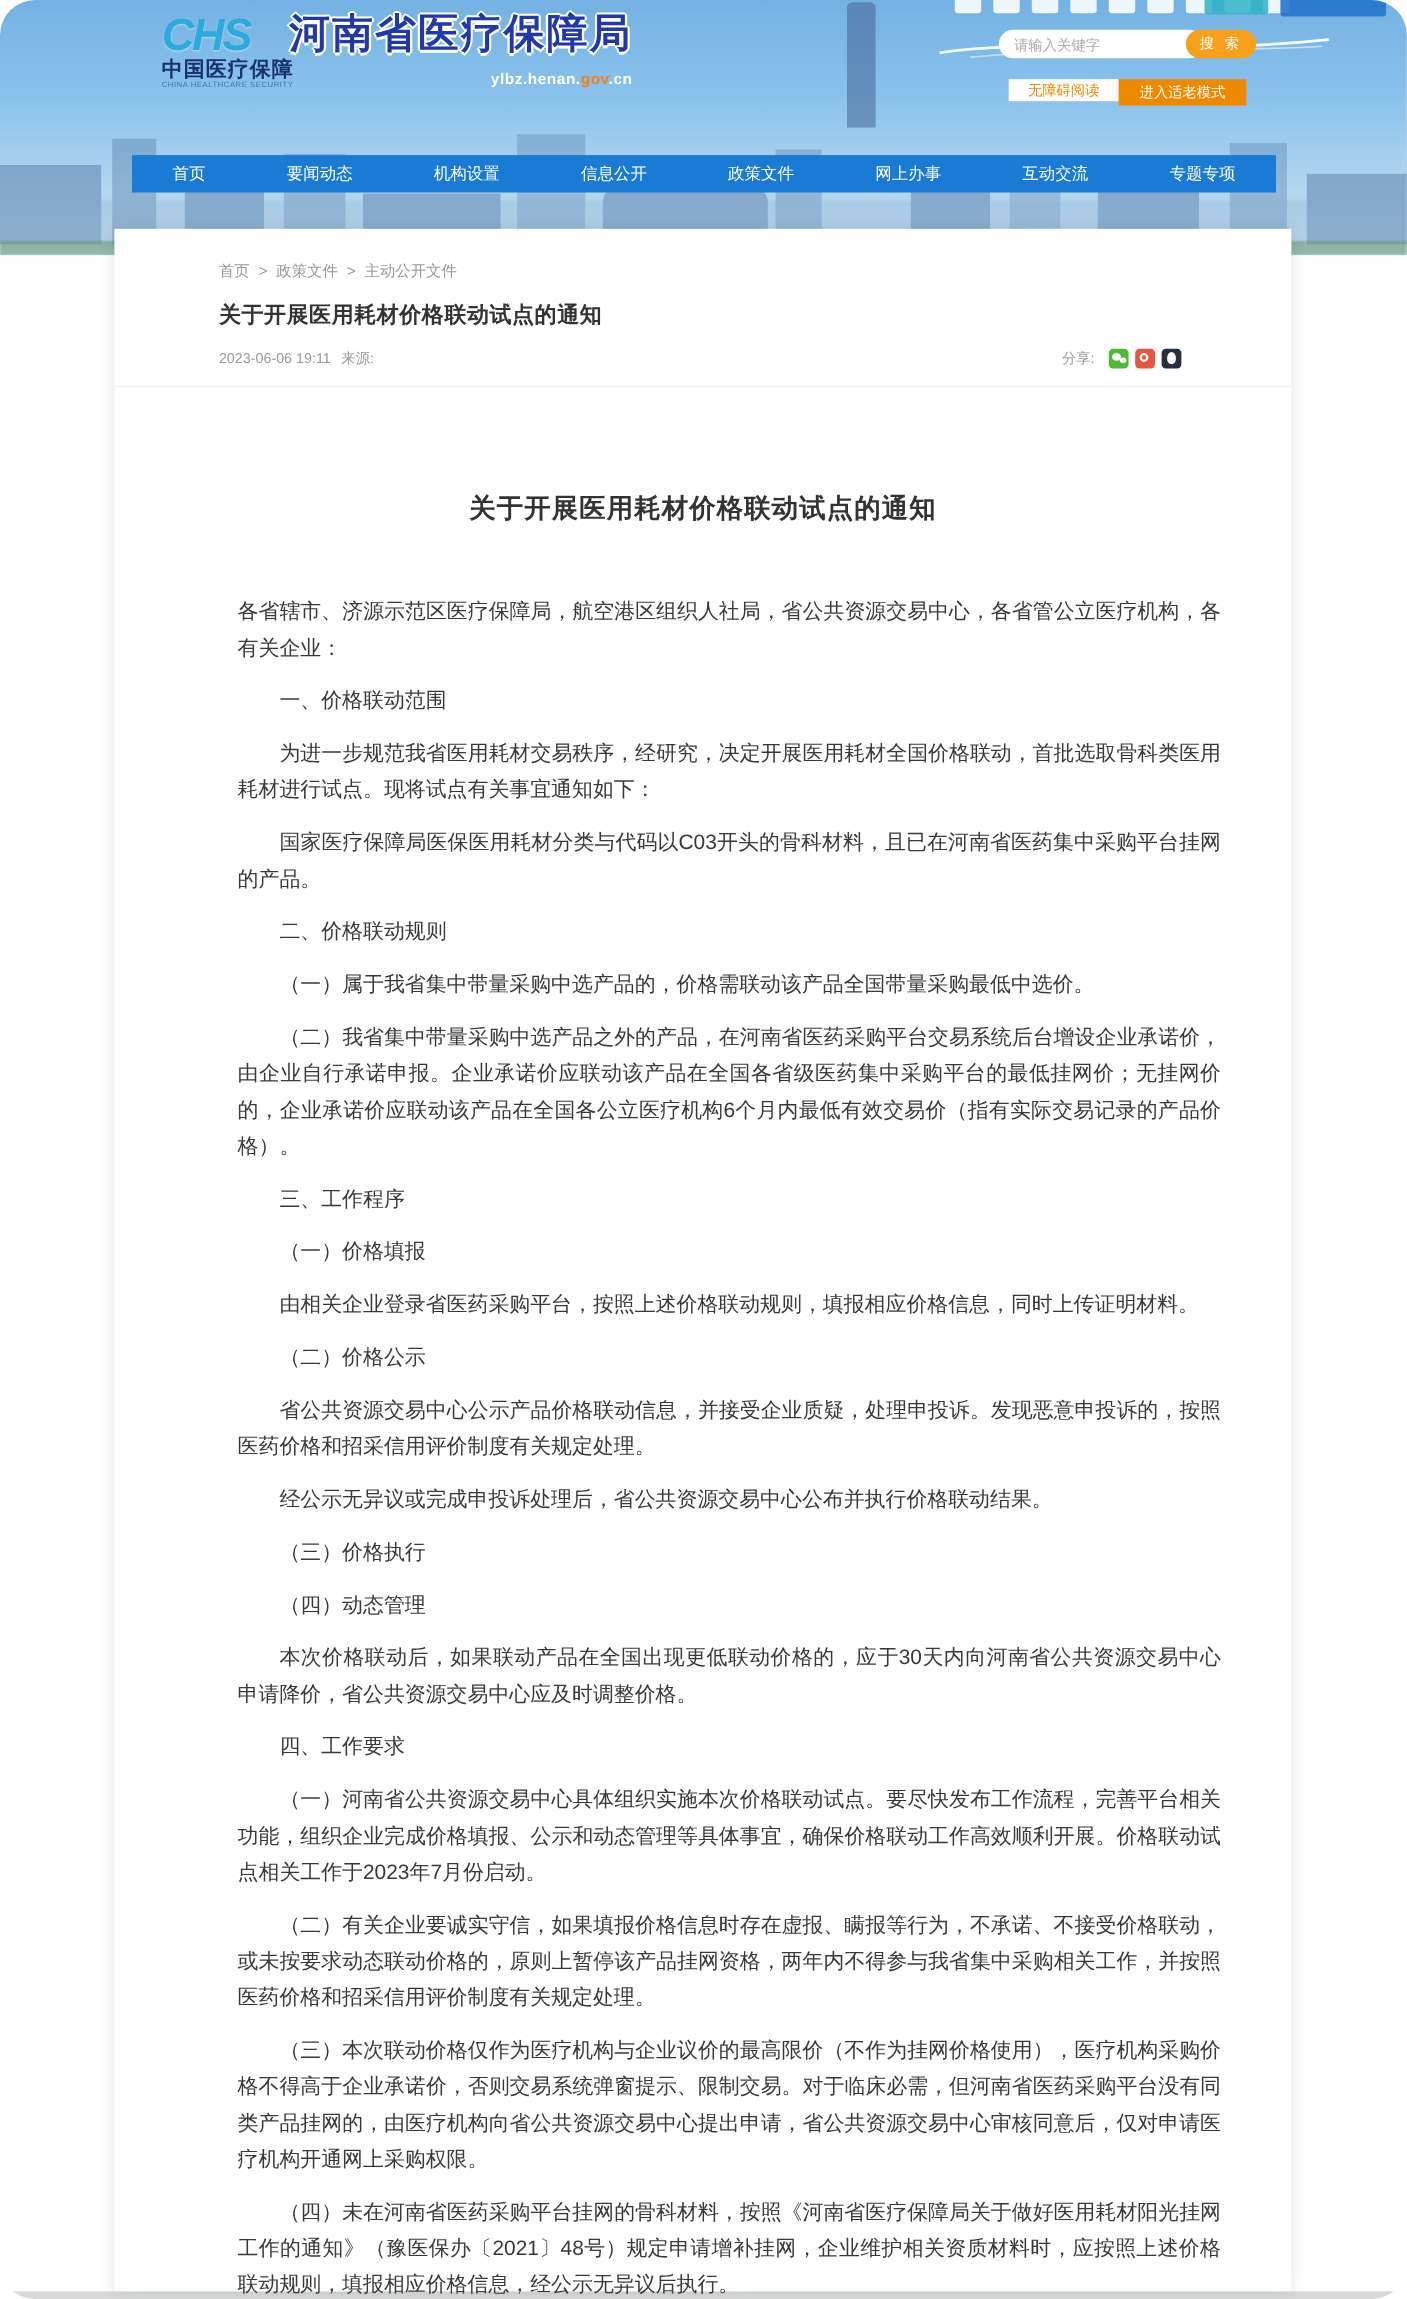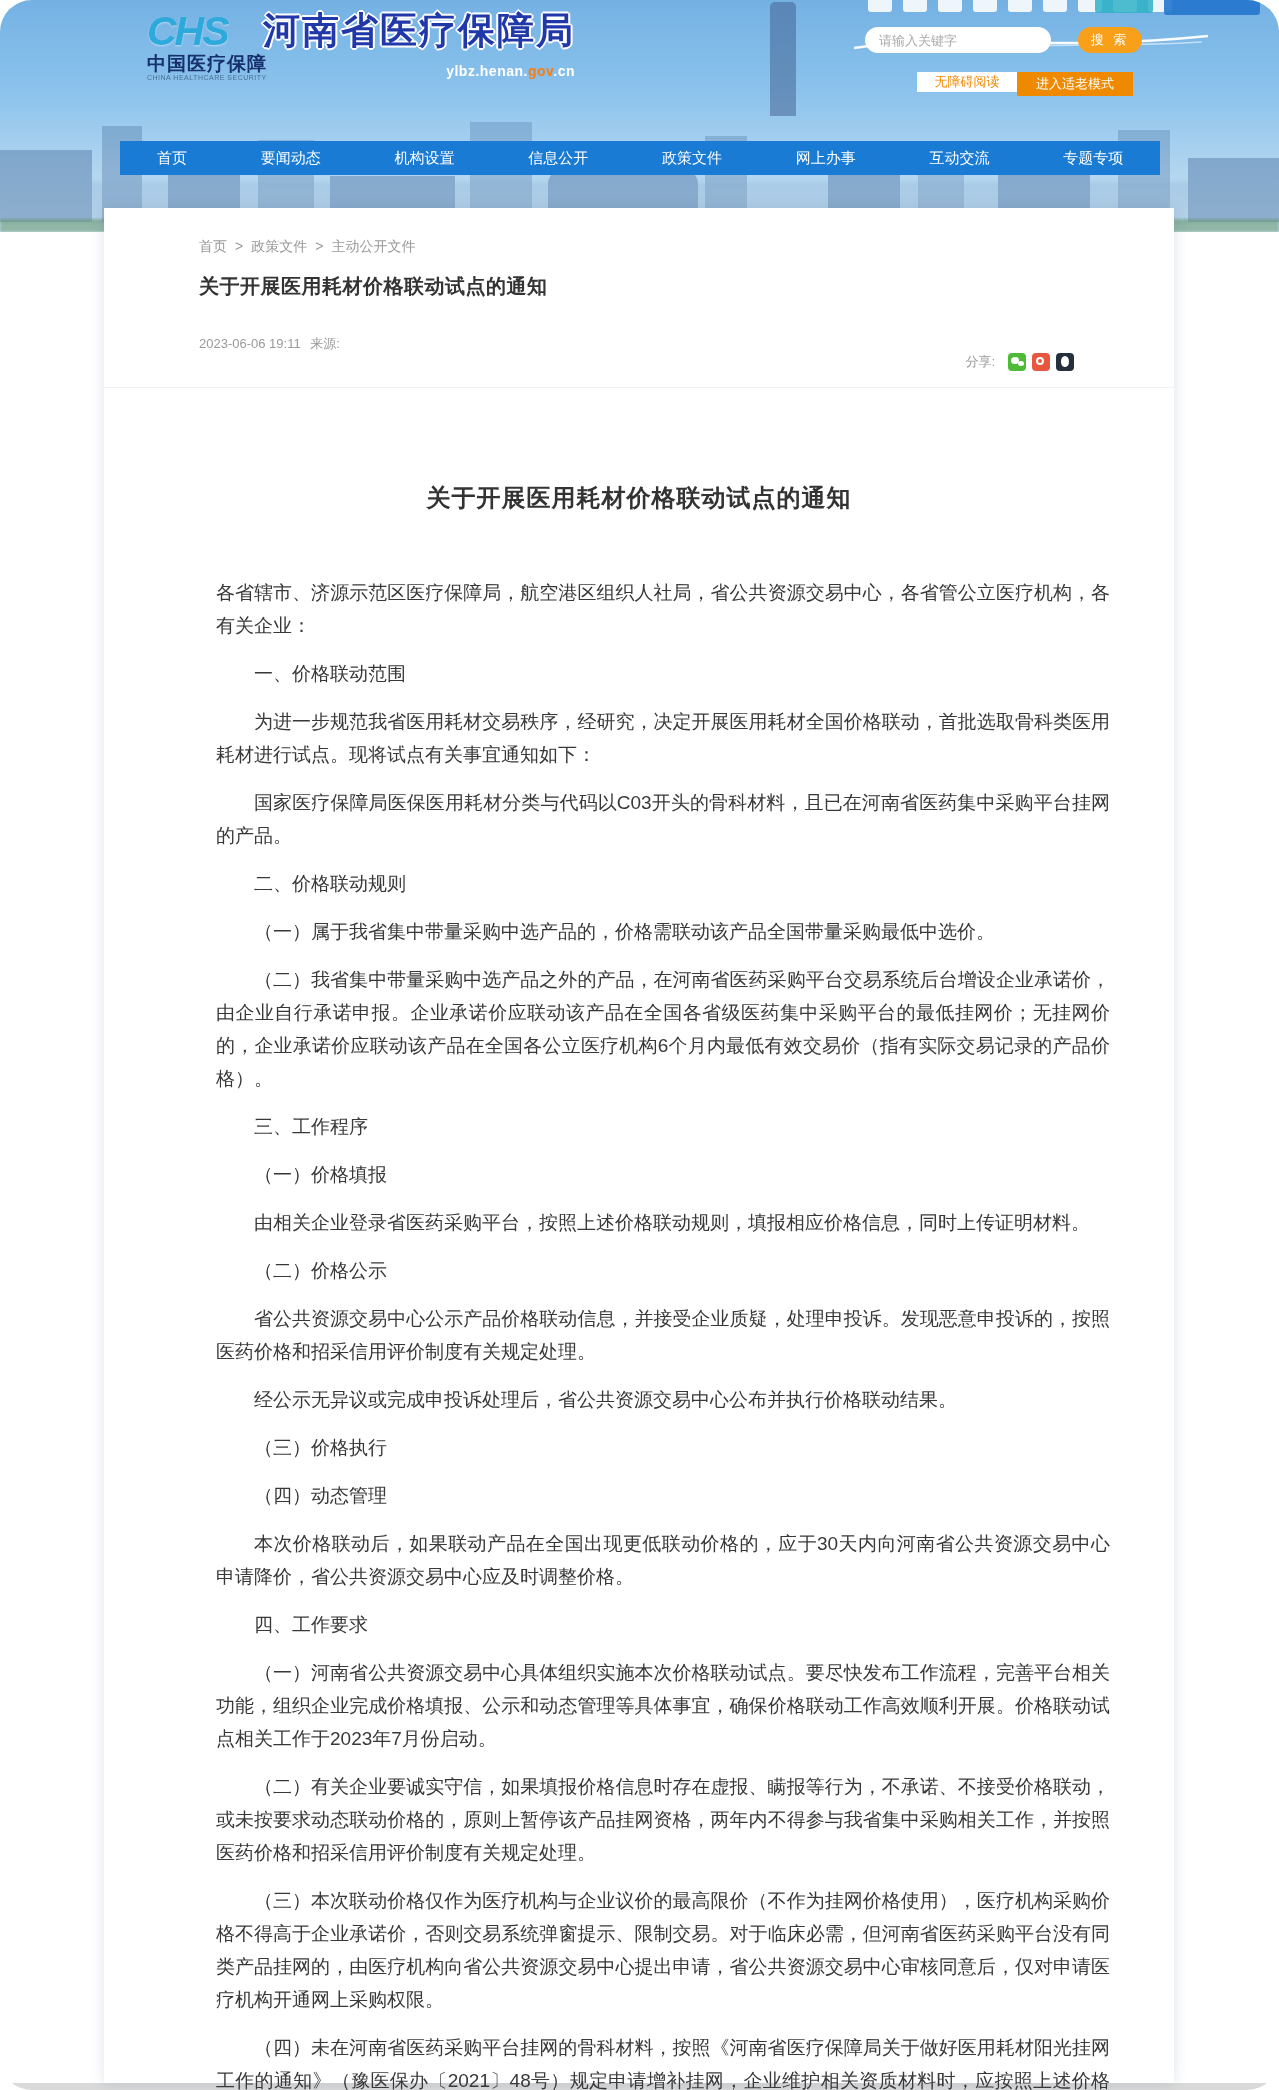--- a/index.html
+++ b/index.html
@@ -38,21 +38,21 @@
          text-shadow:0 1px 2px rgba(255,255,255,.5); }
   .cn-name { font-size:19px; font-weight:bold; color:#17306e; letter-spacing:1px; line-height:20px; }
   .en-name { font-size:7px; color:#4c6f93; letter-spacing:.5px; line-height:8px; }
 
   .site-ident { position:absolute; left:263px; top:8px; }
   .site-title { font-size:37px; font-weight:bold; color:#2038a8; letter-spacing:2px; line-height:46px; cursor:pointer;
     text-shadow:2px 0 0 #fff,-2px 0 0 #fff,0 2px 0 #fff,0 -2px 0 #fff,1px 1px 0 #fff,-1px -1px 0 #fff,1px -1px 0 #fff,-1px 1px 0 #fff; }
   .site-url { margin-top:9px; font-size:14px; font-weight:bold; color:#fff; letter-spacing:.5px;text-align:right; }
   .site-url .gov { color:#f57f17; }
 
-  .search-input { position:absolute; left:865px; top:27px; width:186px; height:26px; border:none; border-radius:13px;
+  .search-input { position:absolute; left:908px; top:27px; width:186px; height:26px; border:none; border-radius:13px;
     padding:0 14px; font-size:13px; color:#333; outline:none; background:#fff; }
   .search-input::placeholder { color:#aaa; }
   .search-btn { position:absolute; left:1078px; top:27px; width:64px; height:26px; border:none; border-radius:13px;
     background:#f9a01b; color:#fff; font-size:13px; letter-spacing:3px; cursor:pointer; }
 
   .mode-buttons { position:absolute; left:917px; top:72px; display:flex; }
   .btn-access { width:100px; height:20px; border:none; background:#fff; color:#ee8800; font-size:13px; cursor:pointer; }
   .btn-elder  { width:116px; height:24px; border:none; background:#ef8a00; color:#fff; font-size:13px; cursor:pointer; }
 
   .navbar { position:absolute; left:120px; top:141px; width:1040px; height:34px; background:#1a7bd4;
@@ -64,21 +64,21 @@
     background:#fff; box-shadow:0 0 12px rgba(60,90,130,.18); }
   .breadcrumb { padding:30px 95px 0; font-size:14px; color:#999; }
   .breadcrumb .crumb a { color:#999; text-decoration:none; cursor:pointer; }
   .breadcrumb .sep { font-style:normal; margin:0 8px; color:#999; }
   .breadcrumb .crumb:last-child .sep { display:none; }
 
   .page-title { margin:17px 95px 0; font-size:20px; font-weight:bold; color:#333; letter-spacing:.5px; }
   .meta-row { margin:17px 100px 0 95px; display:flex; justify-content:space-between; align-items:center;
     font-size:13px; color:#9a9a9a; }
   .meta-left span { margin-right:6px; }
-  .meta-right { display:flex; align-items:center;margin-top:36px; }
+  .meta-right { display:flex; align-items:center; }
   .meta-right .share-label { margin-right:7px; }
   .sic { position:relative; display:inline-block; width:18px; height:18px; border-radius:4px; margin-left:6px; cursor:pointer; }
   .sic.wechat { background:#4dbb36; }
   .sic.wechat .b1 { position:absolute; left:3px; top:4px; width:8px; height:7px; border-radius:50%; background:#fff; }
   .sic.wechat .b2 { position:absolute; left:10px; top:8px; width:6px; height:5px; border-radius:50%; background:#fff; }
   .sic.weibo { background:#e8563f; }
   .sic.weibo .eye { position:absolute; left:4px; top:4px; width:8px; height:8px; border:2px solid #fff; border-radius:50%; }
   .sic.qq { background:#24303e; }
   .sic.qq .pg { position:absolute; left:5px; top:3px; width:8px; height:11px; border-radius:50% 50% 45% 45%; background:#fff; }
 

